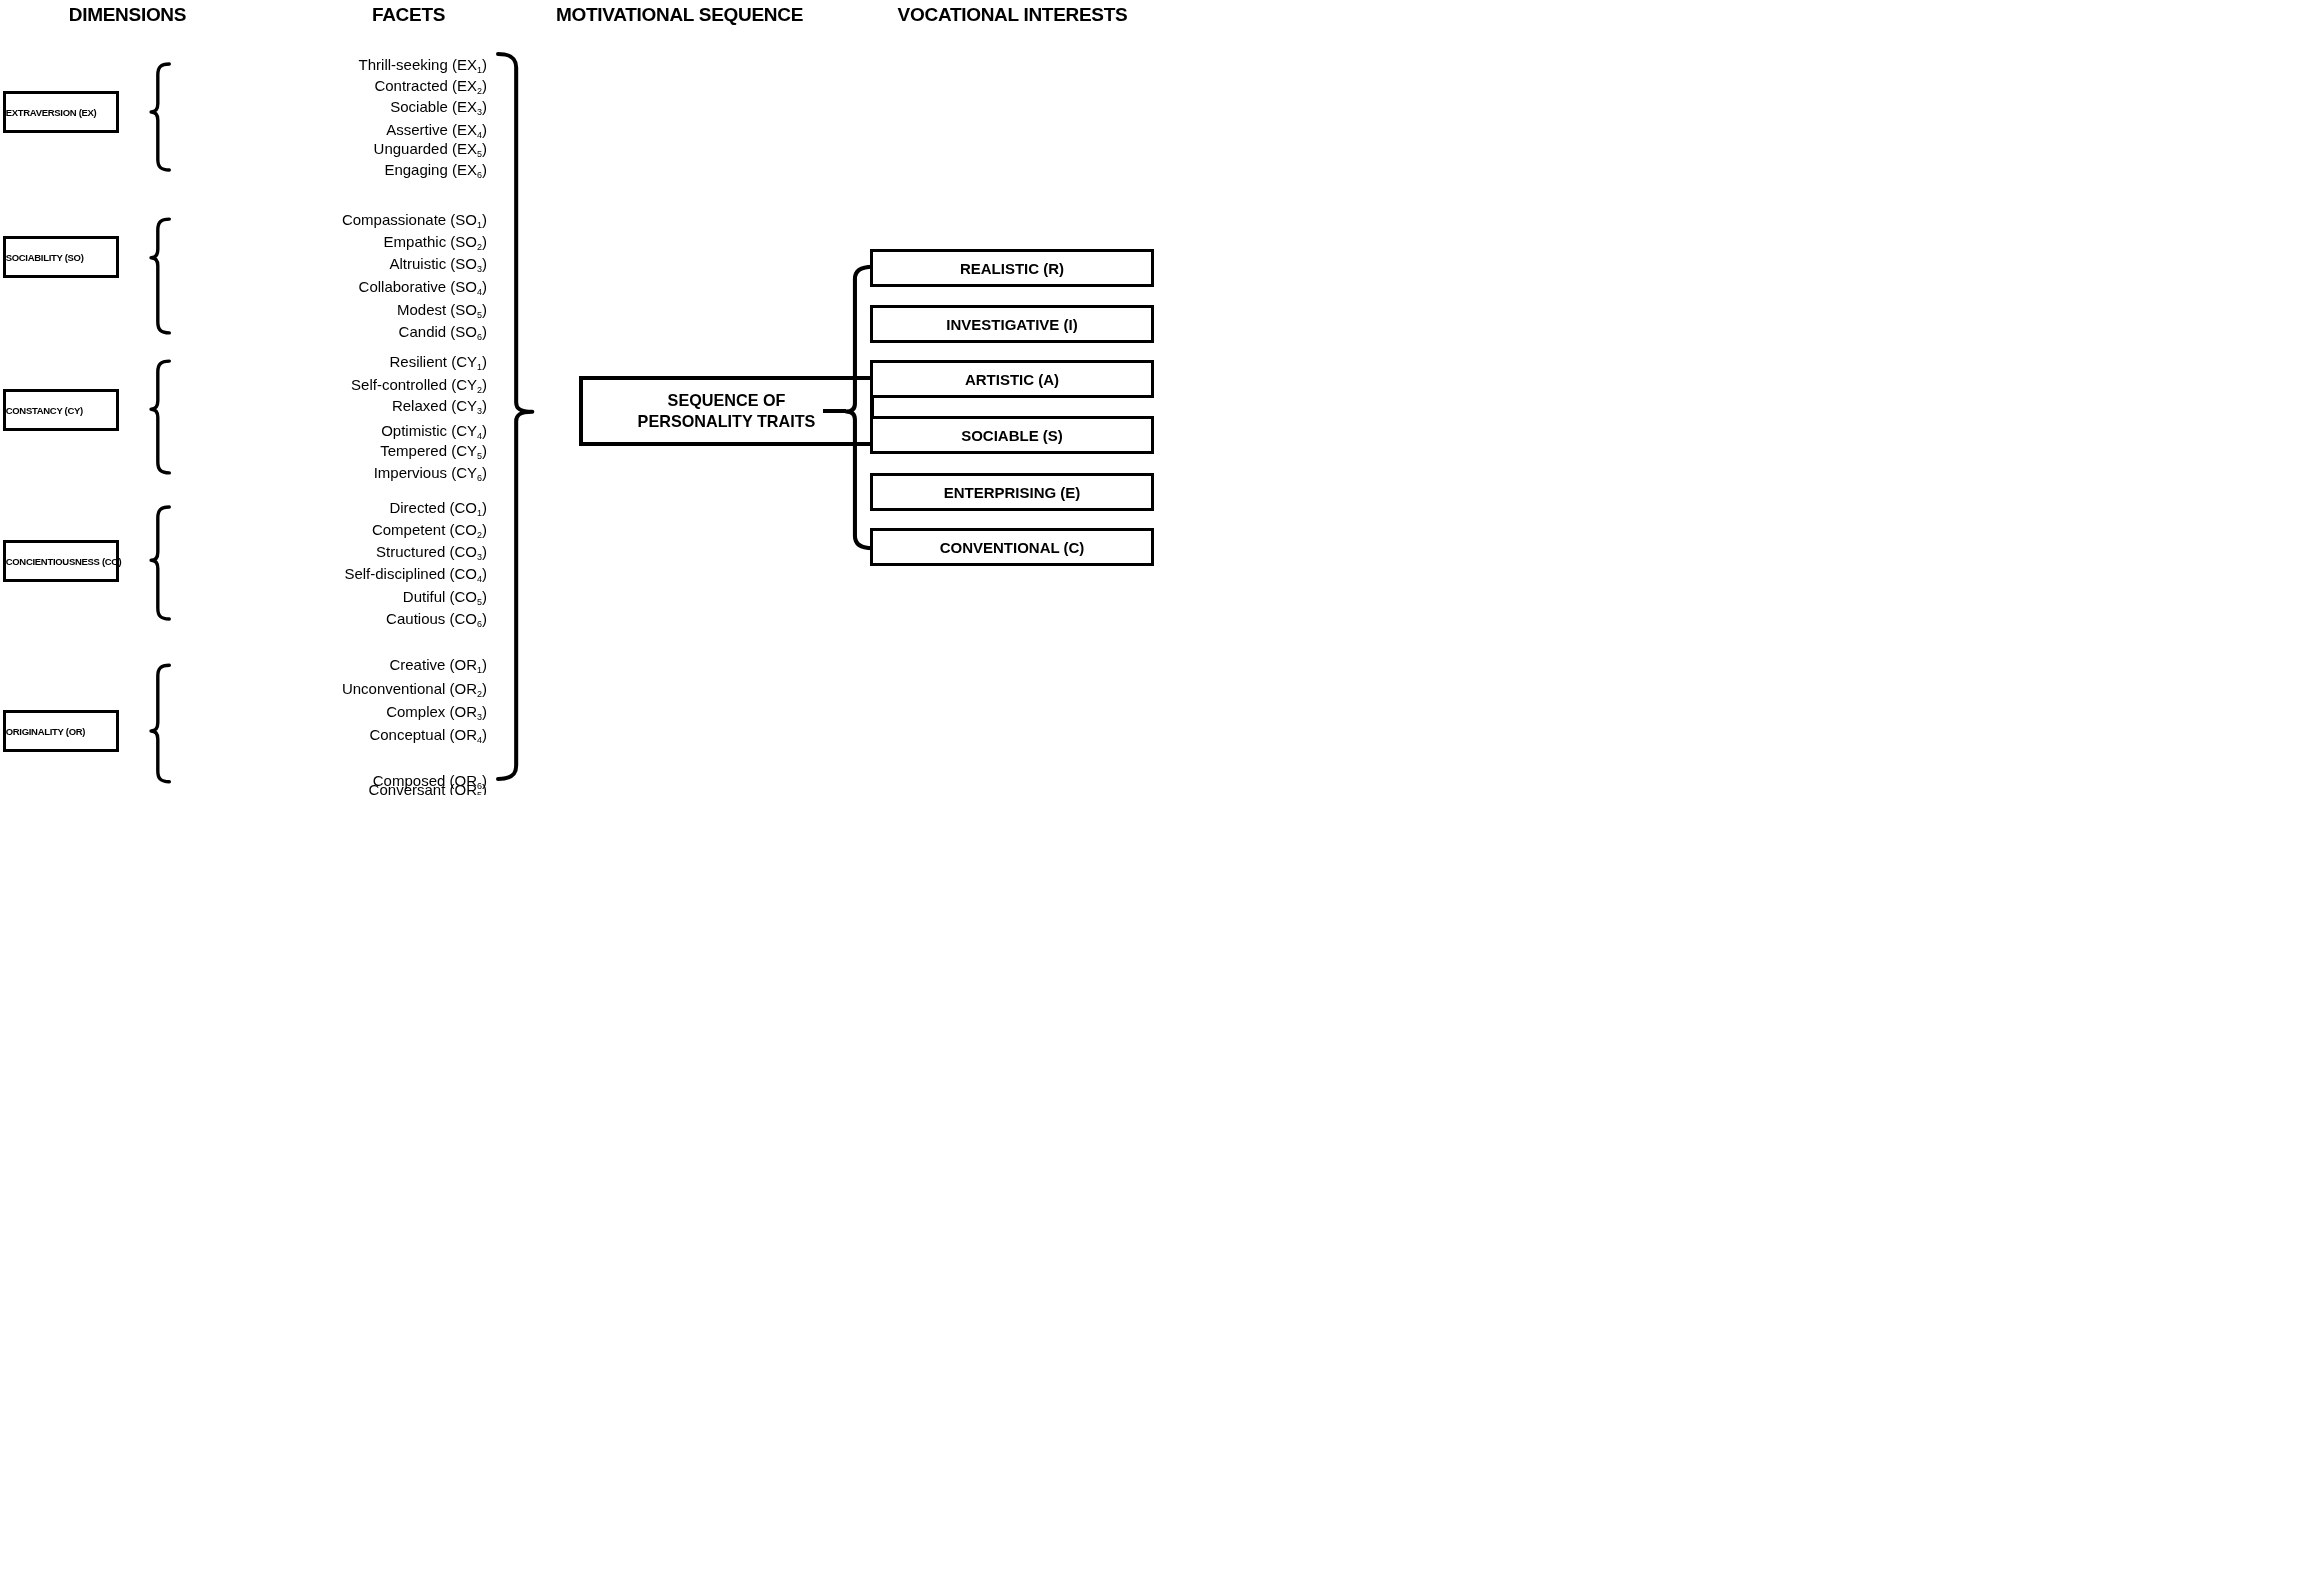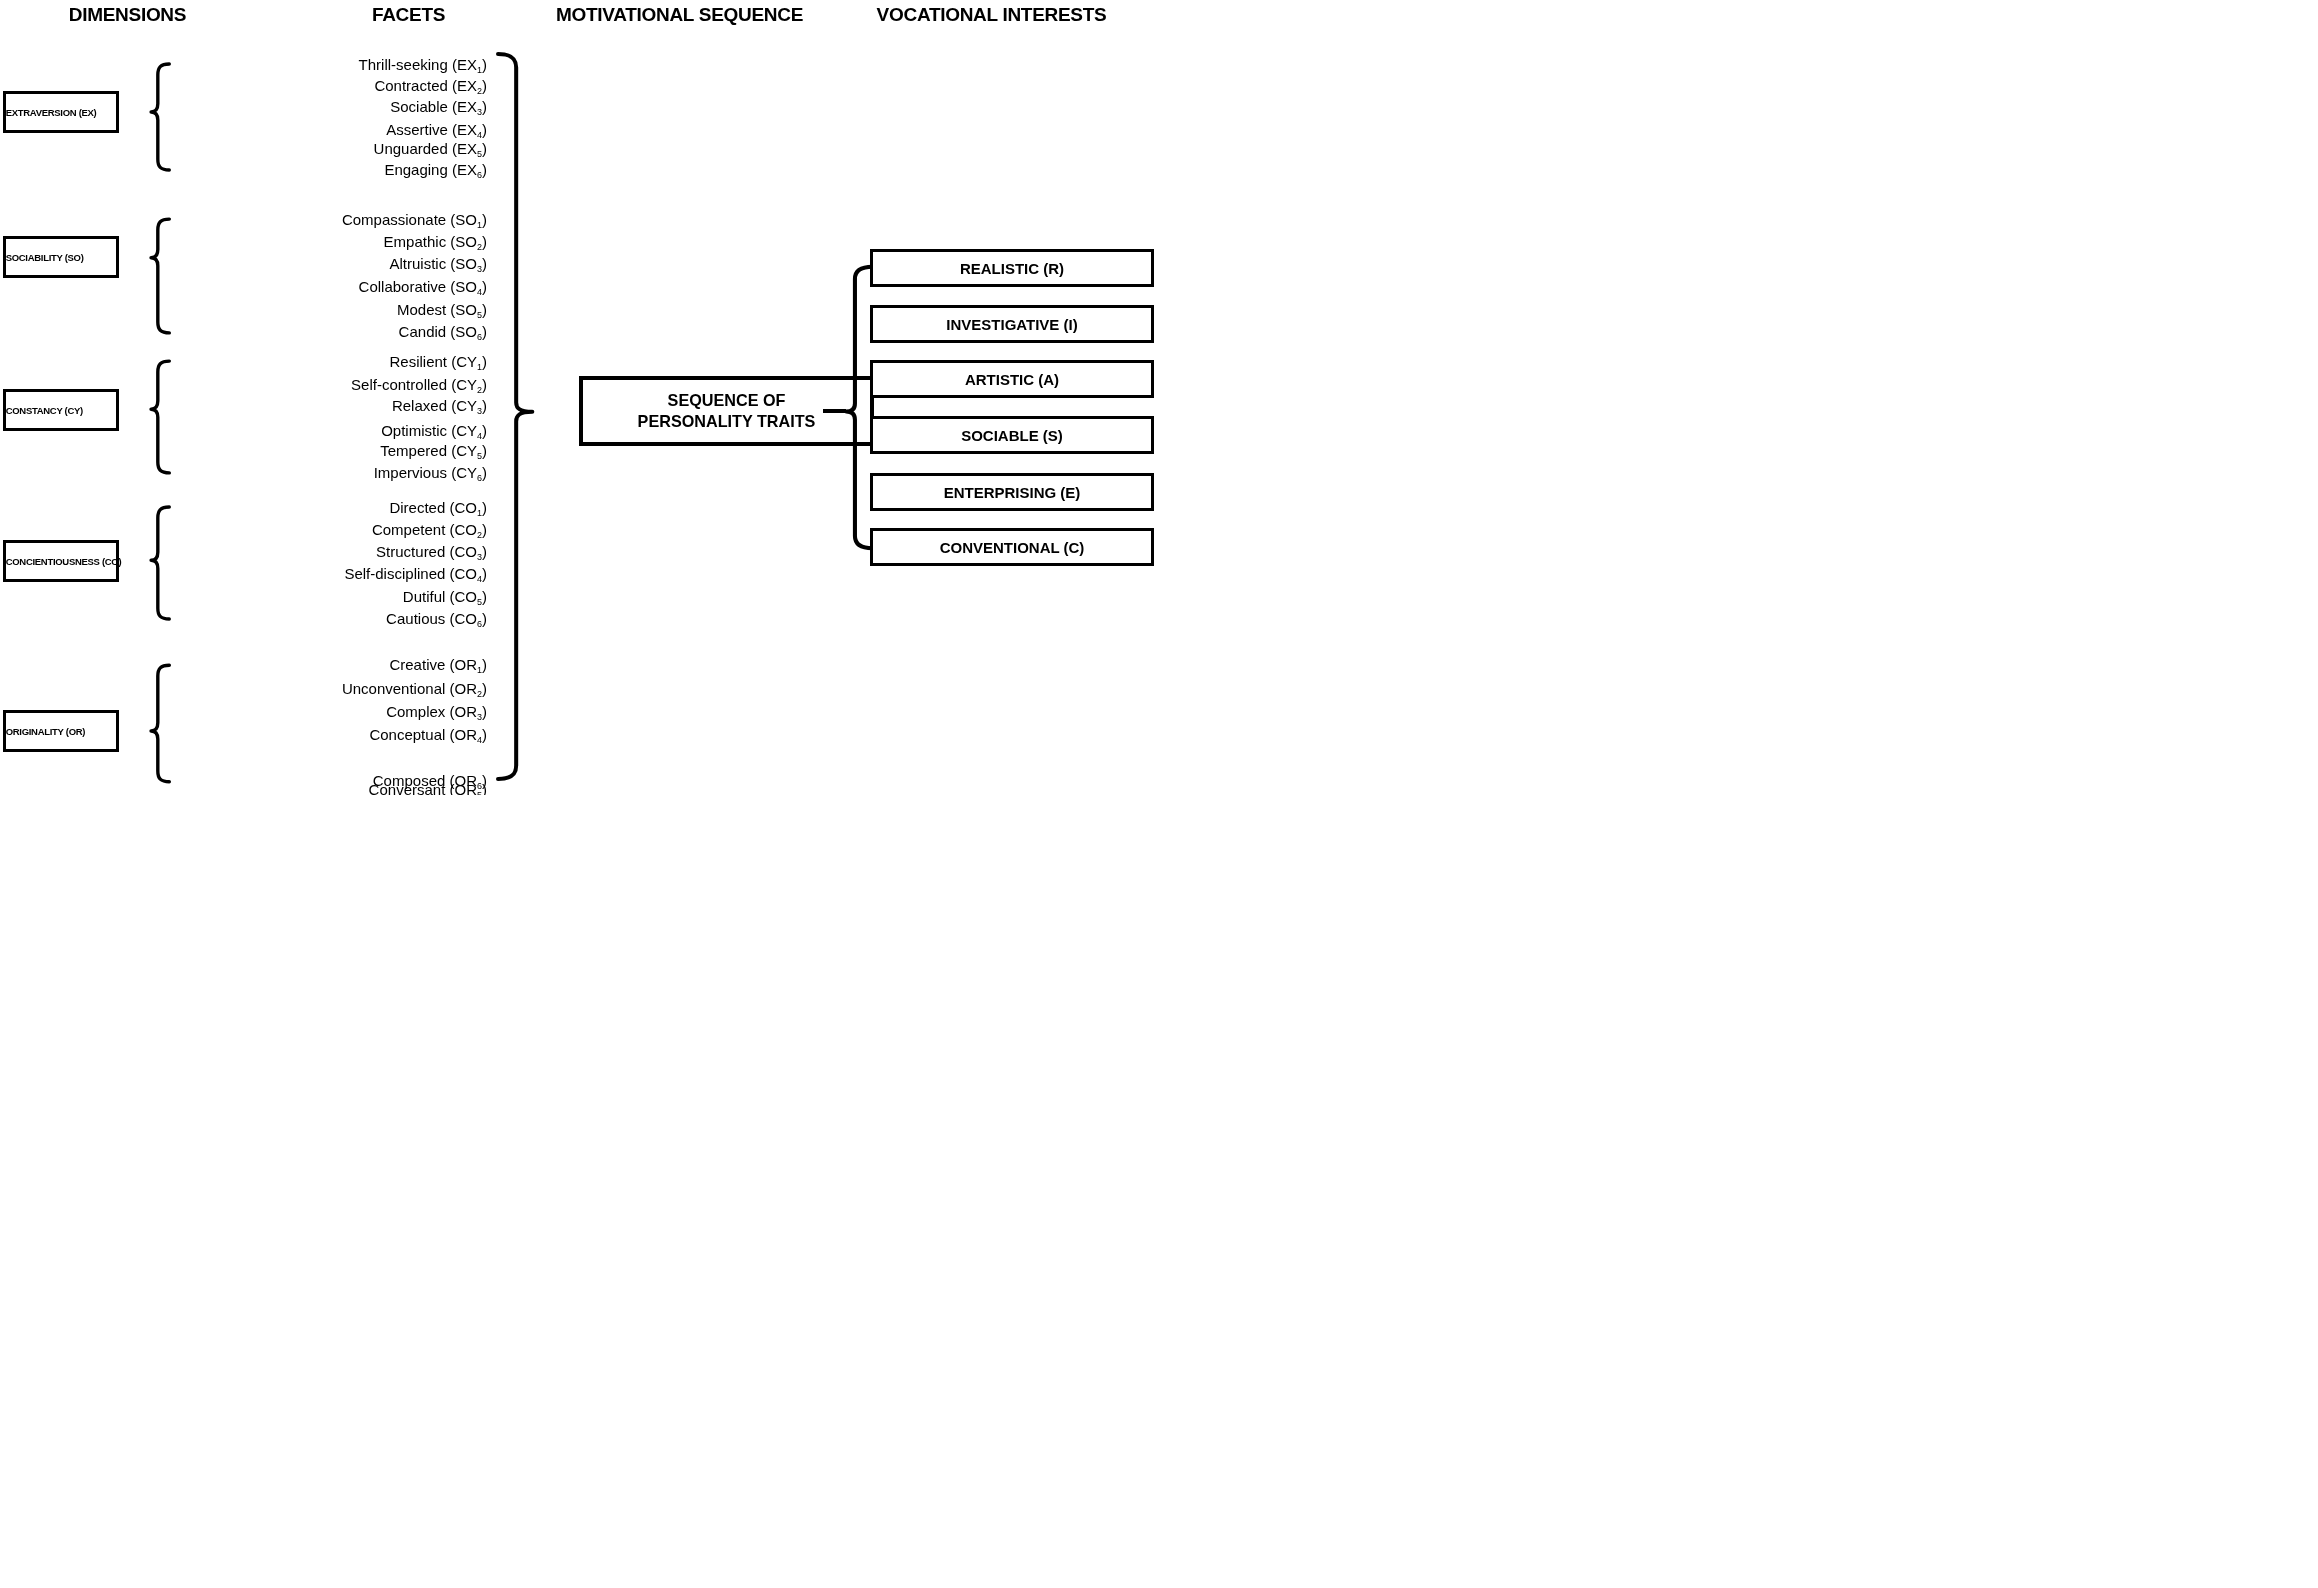--- a/index.html
+++ b/index.html
@@ -115,21 +115,21 @@
   }
 </style>
 </head>
 <body>
 
 <div id="figure">
 
   <div class="hdr" style="left:26px;width:203px">DIMENSIONS</div>
   <div class="hdr" style="left:307px;width:203px">FACETS</div>
   <div class="hdr" style="left:544px;width:271px">MOTIVATIONAL SEQUENCE</div>
-  <div class="hdr" style="left:856px;width:271px">VOCATIONAL INTERESTS</div>
+  <div class="hdr" style="left:877px;width:271px">VOCATIONAL INTERESTS</div>
 
   <div class="dbox" style="top:91px">
       <span>EXTRAVERSION (EX)</span>
     </div>
   <div class="dbox" style="top:236px">
       <span>SOCIABILITY (SO)</span>
     </div>
   <div class="dbox" style="top:389px">
       <span>CONSTANCY (CY)</span>
     </div>

